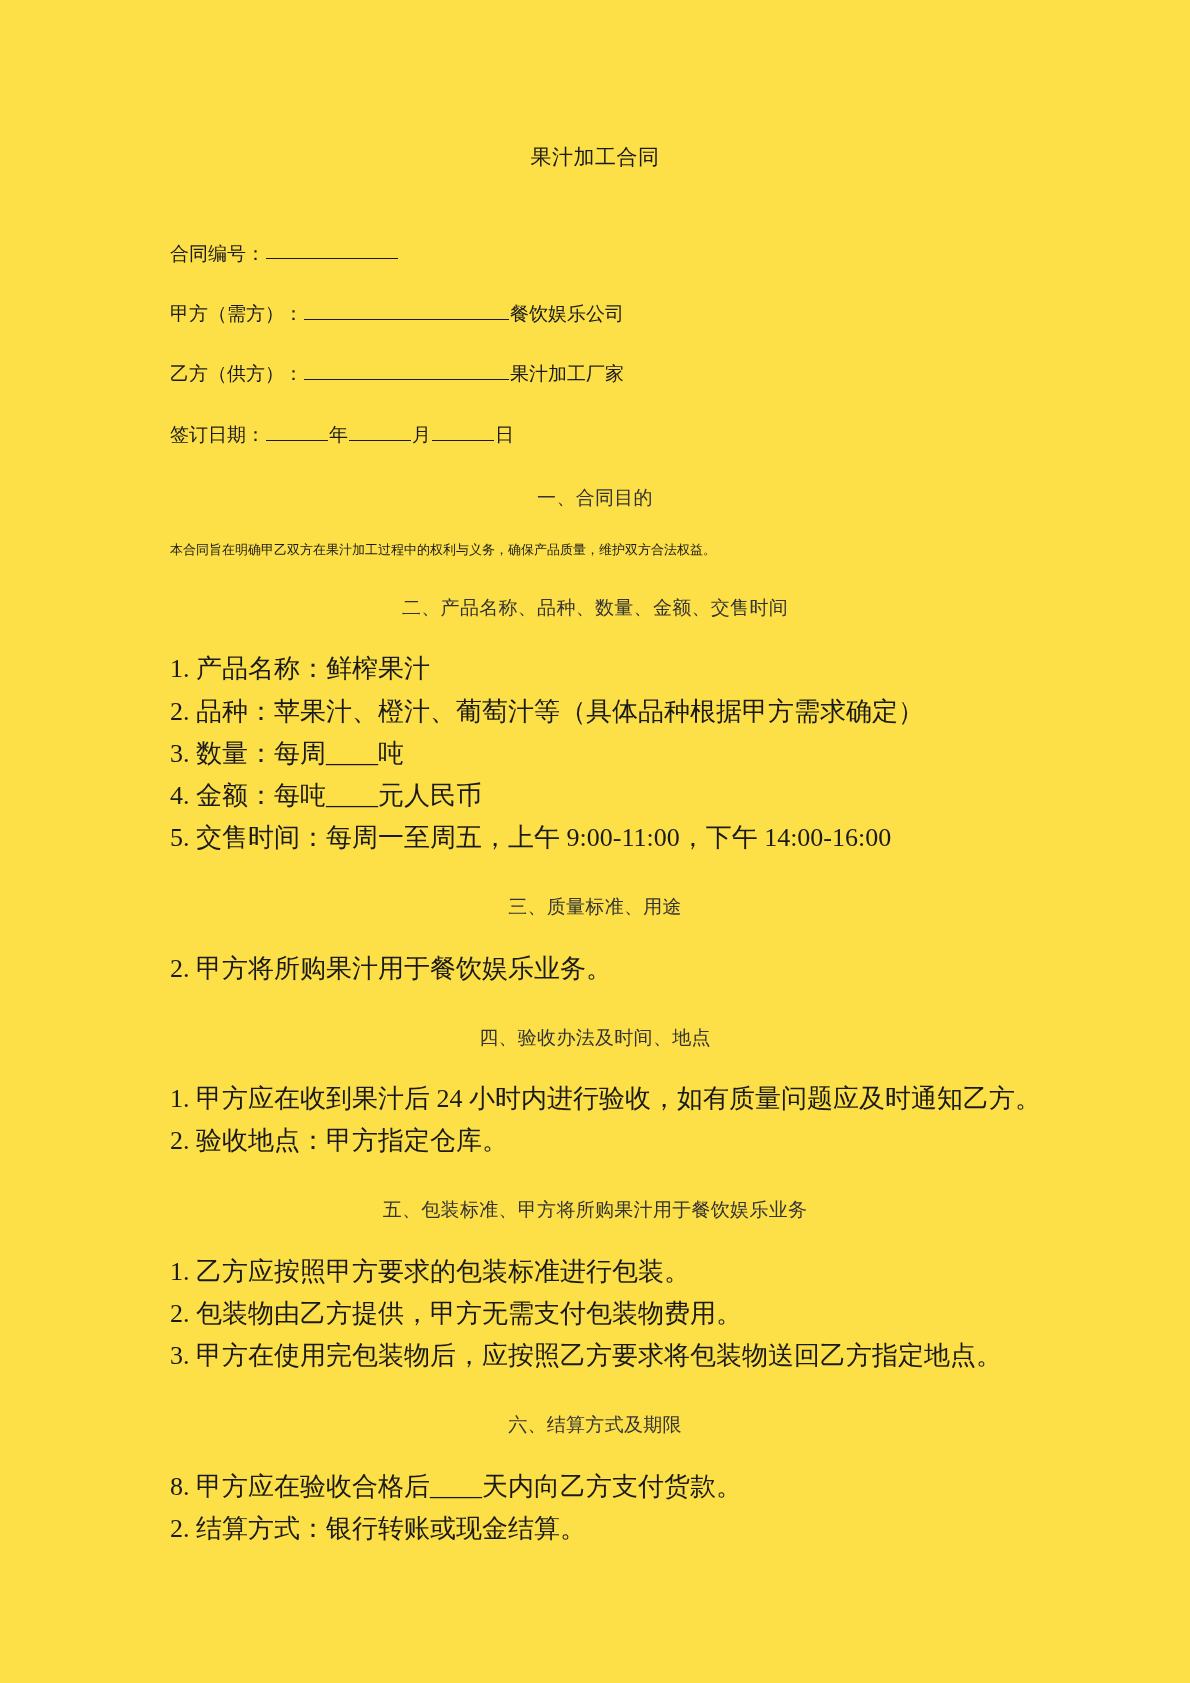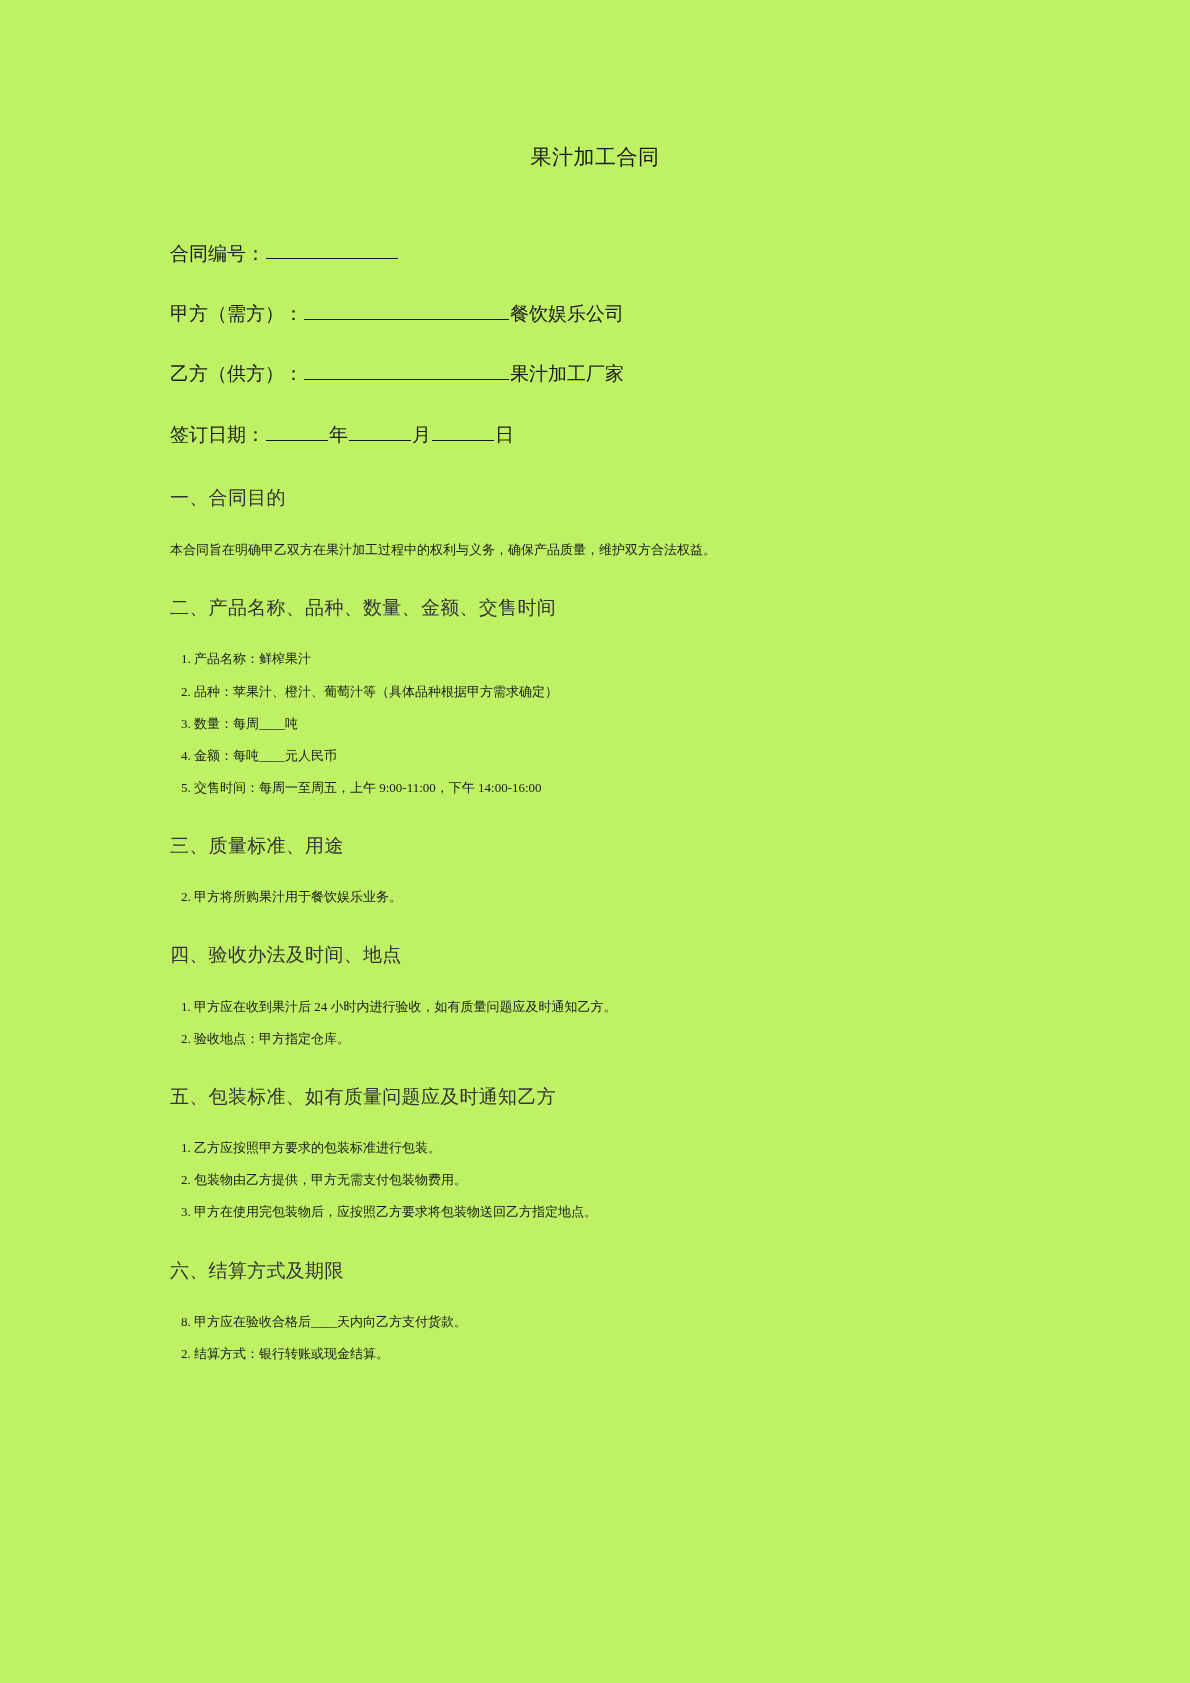--- a/index.html
+++ b/index.html
@@ -11,21 +11,21 @@
     width: 1190px;
     height: 1683px;
     font-family: "Liberation Serif", "DejaVu Serif", serif;
     color: #000000;
     position: relative;
     overflow: hidden;
   }
   .page {
     width: 1190px;
     height: 1683px;
-    background: #bef264;
+    background: #fde047;
     box-sizing: border-box;
     padding: 120px 170px 0 170px;
     position: relative;
   }
   .doc-title {
     text-align: center;
     font-size: 21px;
     line-height: 1.5;
     margin: 0 0 0 0;
     padding-top: 22px;
@@ -55,38 +55,39 @@
 
   .section {
     margin-top: 30px;
   }
   .section-heading {
     font-size: 19px;
     line-height: 1.5;
     color: #333333;
     margin: 0 0 26px 0;
     letter-spacing: 0.3px;
+    text-align: center;
   }
   .para {
     font-size: 13px;
     line-height: 1.62;
     color: #1a1a1a;
     margin: 0;
     text-align: justify;
   }
   .list {
     margin: 0;
     padding: 0;
     list-style: none;
   }
   .list-item {
-    font-size: 13px;
+    font-size: 26px;
     line-height: 1.62;
     color: #1a1a1a;
-    margin: 11px;
+    margin: 0;
     white-space: nowrap;
   }
   .s1 { margin-top: 36px; }
   .s2 { margin-top: 34px; }
   .s-gap { margin-top: 34px; }
 </style>
 </head>
 <body>
 
 <div class="page">
@@ -138,21 +139,21 @@
 
   <div class="section s-gap">
     <div class="section-heading">四、验收办法及时间、地点</div>
     <ul class="list">
       <li class="list-item">1. 甲方应在收到果汁后 24 小时内进行验收，如有质量问题应及时通知乙方。</li>
       <li class="list-item">2. 验收地点：甲方指定仓库。</li>
     </ul>
   </div>
 
   <div class="section s-gap">
-    <div class="section-heading">五、包装标准、如有质量问题应及时通知乙方</div>
+    <div class="section-heading">五、包装标准、甲方将所购果汁用于餐饮娱乐业务</div>
     <ul class="list">
       <li class="list-item">1. 乙方应按照甲方要求的包装标准进行包装。</li>
       <li class="list-item">2. 包装物由乙方提供，甲方无需支付包装物费用。</li>
       <li class="list-item">3. 甲方在使用完包装物后，应按照乙方要求将包装物送回乙方指定地点。</li>
     </ul>
   </div>
 
   <div class="section s-gap">
     <div class="section-heading">六、结算方式及期限</div>
     <ul class="list">

